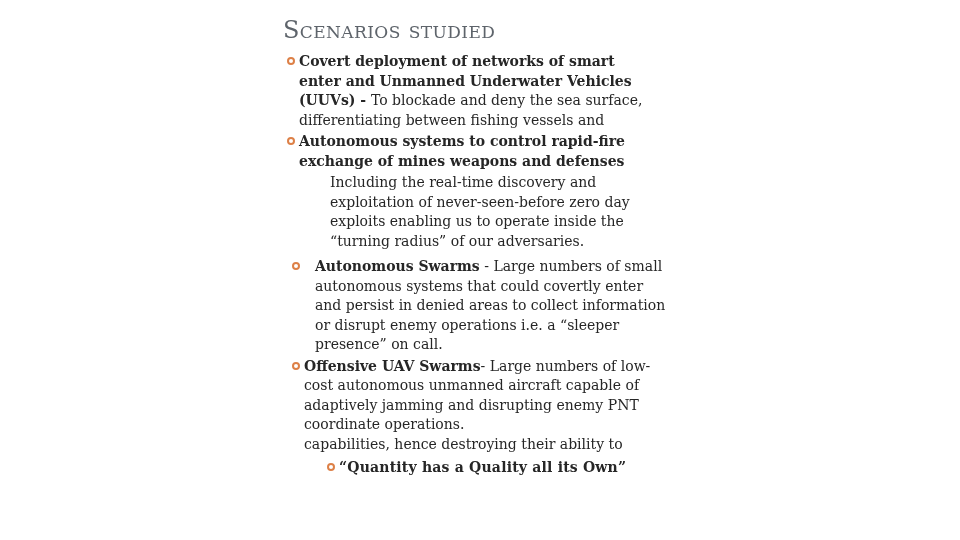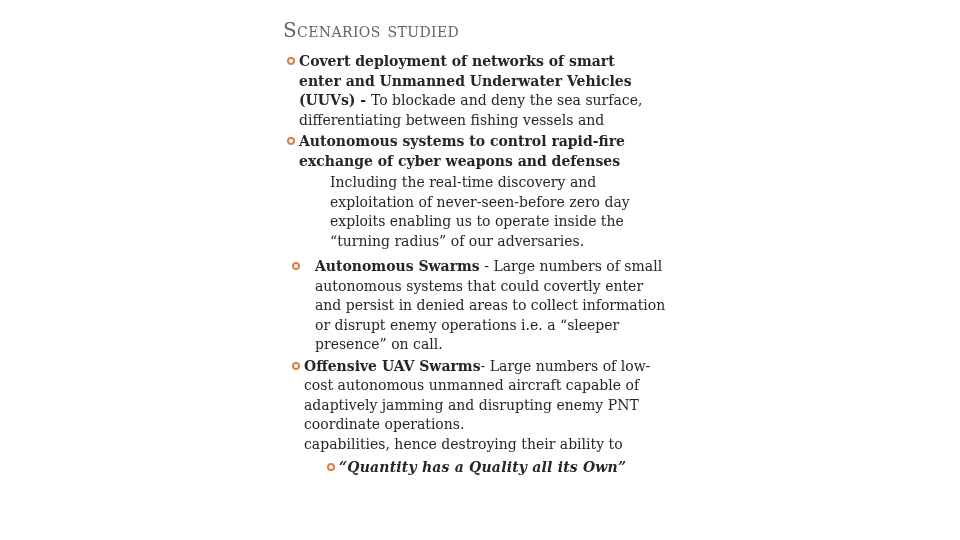--- a/index.html
+++ b/index.html
@@ -16,21 +16,21 @@
     font-family: "DejaVu Serif", "Liberation Serif", serif;
   }
   .content {
     position: absolute;
     left: 283px;
     top: 19px;
     width: 430px;
   }
   .title {
     margin: 0 0 11px 0;
-    font-size: 20px;
+    font-size: 24px;
     line-height: 22px;
     font-weight: 400;
     font-variant: small-caps;
     letter-spacing: 0.4px;
     color: var(--title-color, #5E646B);
   }
   .list {
     display: block;
   }
   .item {
@@ -55,21 +55,21 @@
     margin-top: 5px;
     margin-right: 4px;
     border: 2px solid var(--accent, #DD8047);
     border-radius: 50%;
     background: transparent;
   }
   .txt { flex: none; }
   .line { white-space: pre; }
   .seg-b  { font-weight: bold; }
   .seg-r  { font-weight: normal; text-align: right; }
-  .seg-bi { font-weight: bold; font-style: italic; }
+  .seg-bi { font-weight: bold; }
   .item.quote .line { letter-spacing: 0.2px; }
 </style>
 </head>
 <body>
 
 <div class="slide" style="--bg: #FFFFFF; --title-color: #5E646B; --body-color: #262626; --accent: #DD8047;">
   <div class="content">
     <h1 class="title">Scenarios studied</h1>
     <div class="list">
         <div class="item bullet-1">
@@ -78,21 +78,21 @@
             <div class="line"><span class="seg-b">Covert deployment of networks of smart</span></div>
             <div class="line"><span class="seg-b">enter and Unmanned Underwater Vehicles</span></div>
             <div class="line"><span class="seg-b">(UUVs) - </span><span class="seg-r">To blockade and deny the sea surface,</span></div>
             <div class="line"><span class="seg-r">differentiating between fishing vessels and</span></div>
           </div>
         </div>
         <div class="item bullet-1">
           <span class="dot"></span>
           <div class="txt">
             <div class="line"><span class="seg-b">Autonomous systems to control rapid-fire</span></div>
-            <div class="line"><span class="seg-b">exchange of cyber weapons and defenses</span></div>
+            <div class="line"><span class="seg-b">exchange of mines weapons and defenses</span></div>
           </div>
         </div>
         <div class="item inset">
           <div class="txt">
             <div class="line"><span class="seg-r">Including the real-time discovery and</span></div>
             <div class="line"><span class="seg-r">exploitation of never-seen-before zero day</span></div>
             <div class="line"><span class="seg-r">exploits enabling us to operate inside the</span></div>
             <div class="line"><span class="seg-r">“turning radius” of our adversaries.</span></div>
           </div>
         </div>

